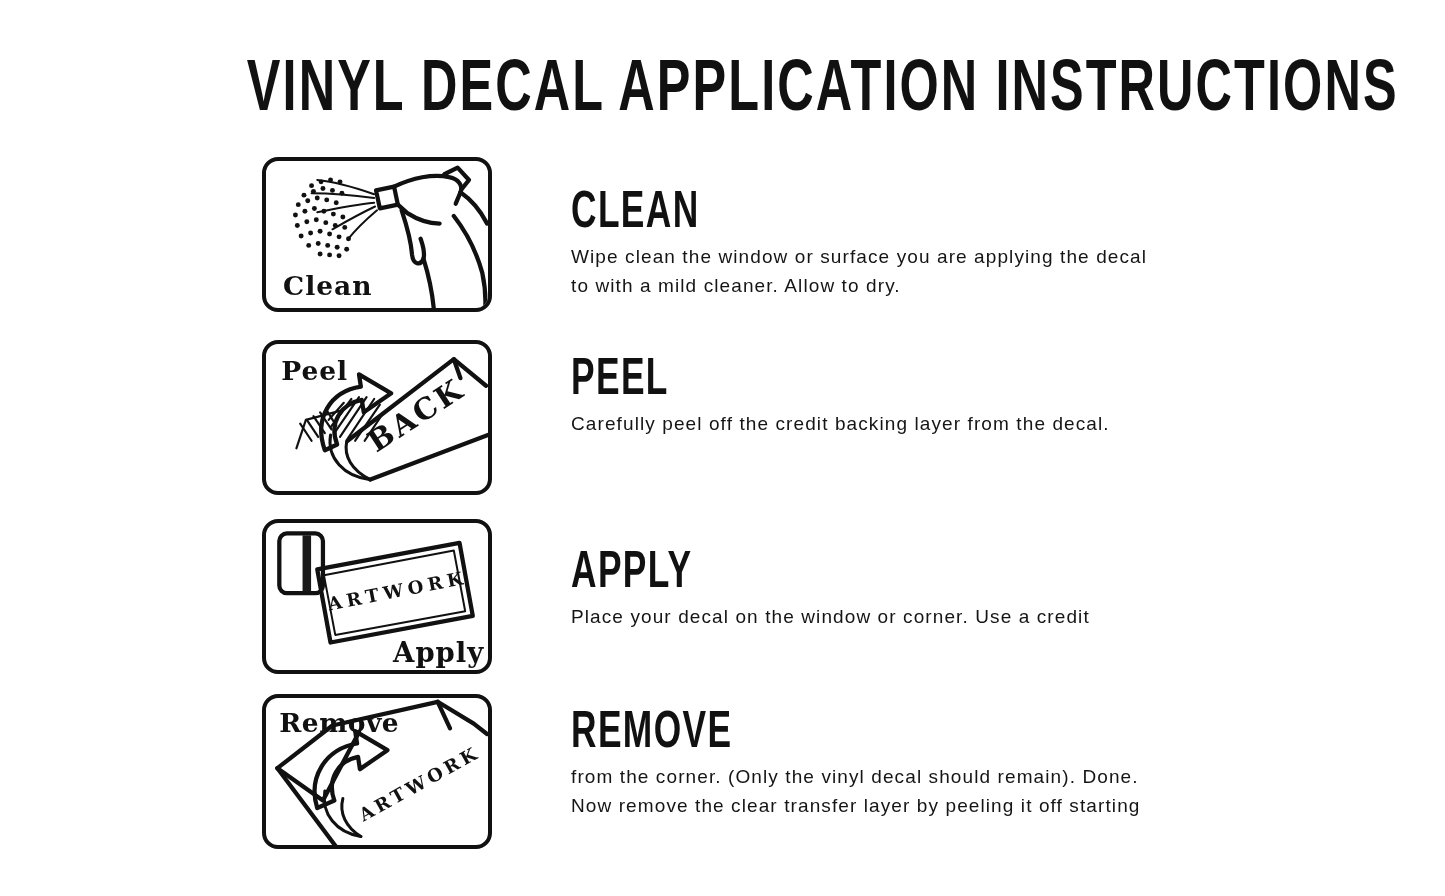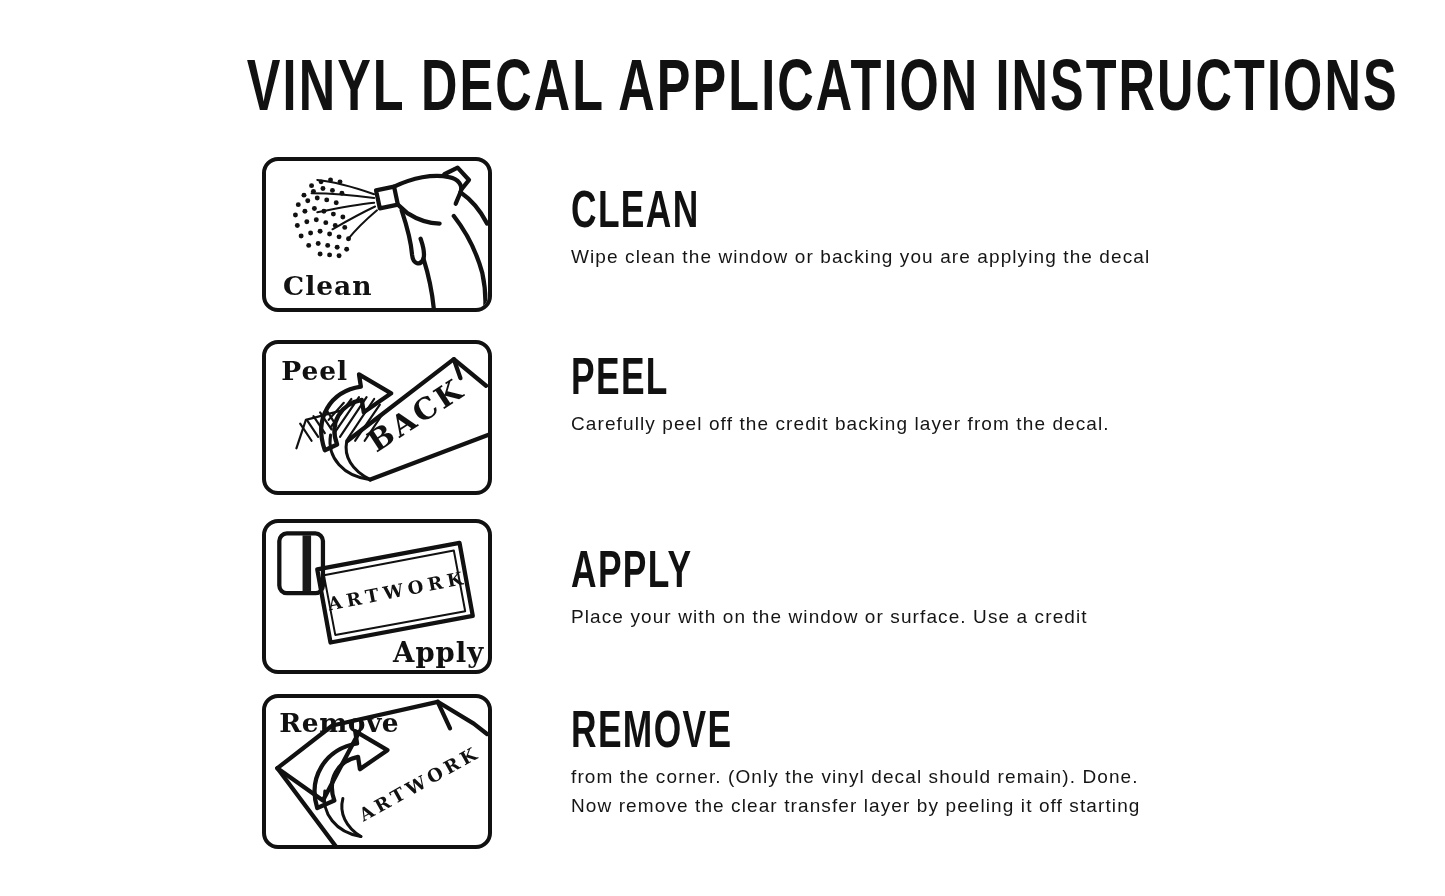--- a/index.html
+++ b/index.html
@@ -93,21 +93,22 @@
         <path d="M141,52 C147,70 151,86 152,99 C153,109 161,111 164,103 C166,96 163,88 161,82"></path>
         <path d="M164,103 C169,119 173,135 175,157"></path>
         <path d="M196,58 C210,76 220,96 226,118 C229,132 230,144 229,157"></path>
       </g>
       <text class="serif-label" x="16" y="141" font-size="28" letter-spacing="1">Clean</text>
     </svg>
   </div>
   <div class="txt-block" style="top:183px;">
     <span class="step-heading">CLEAN</span>
     <div class="step-body">
-      <div>Wipe clean the window or backing you are applying the decal</div>
+      <div>Wipe clean the window or surface you are applying the decal</div>
+      <div>to with a mild cleaner. Allow to dry.</div>
     </div>
   </div>
 
   <div class="step-box" style="top:340px;">
     <svg viewBox="0 0 230 155">
       <g class="line thick">
         <path d="M84,102 L196,16 L230,44"></path>
         <path d="M196,16 L203,36"></path>
         <path d="M108,143 L232,96"></path>
       </g>
@@ -154,21 +155,21 @@
       <g>
         <rect x="12" y="11" width="46" height="63" rx="8" fill="#fff" class="line thick"></rect>
         <rect x="36.5" y="13" width="9" height="59" fill="#1a1a1a" stroke="none"></rect>
       </g>
       <text class="serif-label" x="132" y="147" font-size="29" letter-spacing="1">Apply</text>
     </svg>
   </div>
   <div class="txt-block" style="top:543px;">
     <span class="step-heading">APPLY</span>
     <div class="step-body">
-      <div>Place your with on the window or surface. Use a credit</div>
+      <div>Place your decal on the window or corner. Use a credit</div>
     </div>
   </div>
 
   <div class="step-box" style="top:694px;">
     <svg viewBox="0 0 230 155">
       <g class="line thick">
         <path d="M10,74 L68,29 L179,4 L217,27 L231,38"></path>
         <path d="M179,4 L192,32"></path>
         <path d="M10,74 L72,157"></path>
         <path d="M10,74 L58,108 L96,36"></path>

